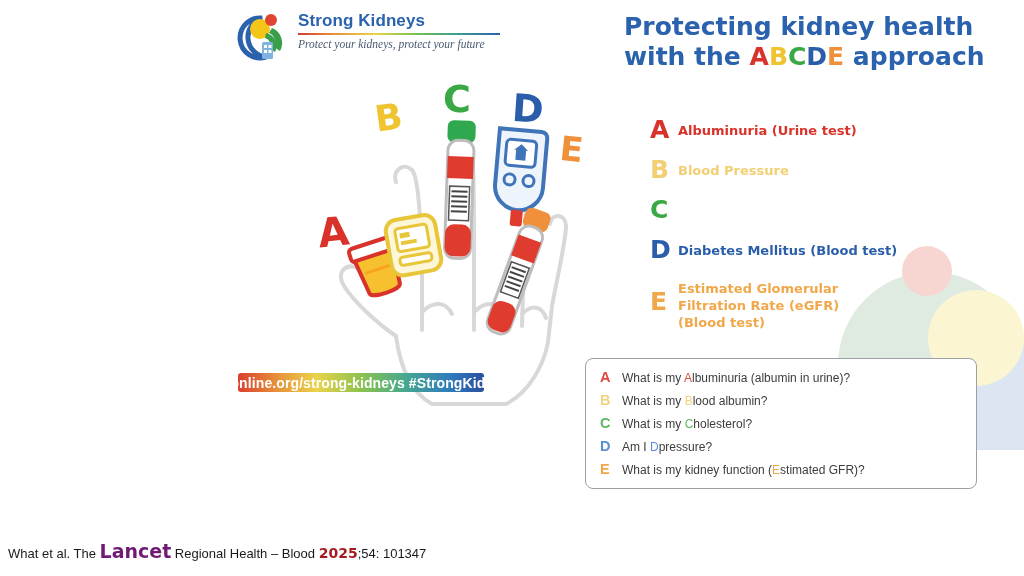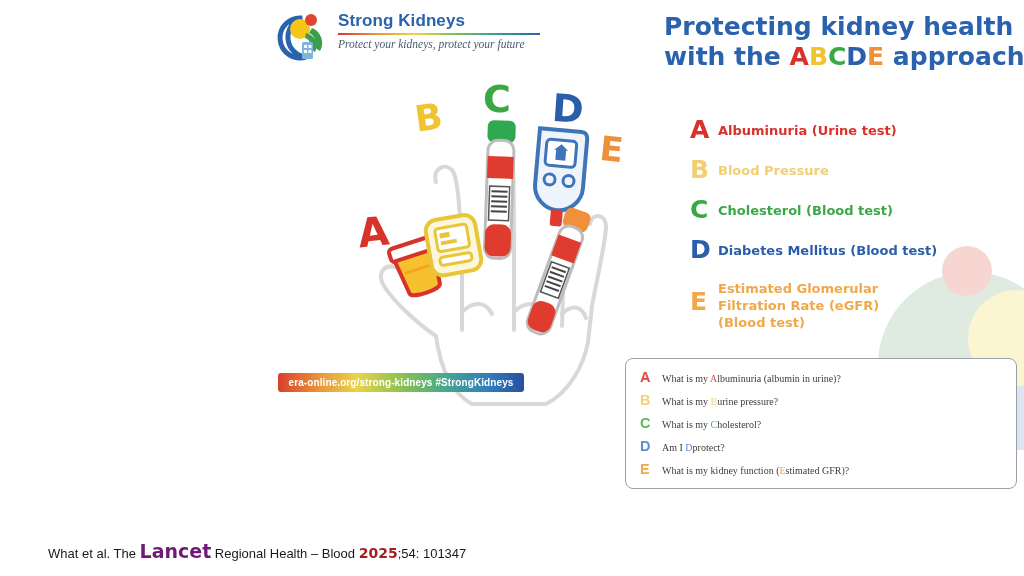--- a/index.html
+++ b/index.html
@@ -2,21 +2,21 @@
 <html><head>
 <meta charset="utf-8">
 <style>
   * { box-sizing: border-box; margin: 0; padding: 0; }
   html, body {
     width: 1024px; height: 576px;
     background: #ffffff;
     font-family: "Liberation Sans", sans-serif;
     overflow: hidden;
   }
-  #slide { position: relative; width: 984px; height: 576px; background: #fff; margin-left: 40px; }
+  #slide { position: relative; width: 984px; height: 576px; background: #fff; }
 
   
   .deco { position: absolute; border-radius: 50%; }
   #deco-green  { left: 838px; top: 272px; width: 186px; height: 186px; background: #dfeae1; }
   #deco-pink   { left: 902px; top: 246px; width: 50px;  height: 50px;  background: #f7d6d2; }
   #deco-yellow { left: 928px; top: 290px; width: 96px;  height: 96px;  background: #fbf5d2; }
   #deco-blue   { position: absolute; left: 975px; top: 340px; width: 49px; height: 110px; background: #dce6f2; }
 
   
   #logo { position: absolute; left: 236px; top: 8px; width: 270px; height: 58px; }
@@ -47,21 +47,21 @@
   #fl-b { left: 375px; top: 100px; font-size: 36px; color: #f0c330; transform: rotate(-8deg); }
   #fl-c { left: 443px; top: 80px;  font-size: 38px; color: #39a845; }
   #fl-d { left: 512px; top: 90px;  font-size: 38px; color: #2a5eaa; transform: rotate(4deg); }
   #fl-e { left: 560px; top: 132px; font-size: 34px; color: #f0903a; transform: rotate(6deg); }
 
   
   #url-banner {
     position: absolute; left: 238px; top: 373px; width: 246px; height: 19px;
     border-radius: 3px;
     background: linear-gradient(to right,#d93f2d 0%,#e8913a 16%,#ead34a 32%,#8cc24f 50%,#46a88e 68%,#2f7cbe 86%,#2a4f9e 100%);
-    color: #ffffff; font-size: 10px; font-weight: bold;
+    color: #ffffff; font-size: 14px; font-weight: bold;
     display: flex; align-items: center; justify-content: center;
     letter-spacing: .1px; white-space: nowrap;
   }
 
   
   #heading {
     position: absolute; left: 624px; top: 12px; width: 370px;
     font-family: "DejaVu Sans", sans-serif;
     font-size: 25px; font-weight: bold; color: #2a62ad; line-height: 30px;
   }
@@ -99,22 +99,22 @@
     border: 1.4px solid #9aa0a6; border-radius: 8px; background: #ffffff;
     padding: 10px 14px 8px 14px;
   }
   .q-row { display: flex; align-items: baseline; height: 23px; }
   .q-letter {
     width: 22px; flex: 0 0 22px;
     font-size: 14.5px; font-weight: bold;
     font-family: "Liberation Sans", sans-serif;
   }
   .q-text {
-    font-size: 10px; color: #3c3c3c;
-    font-family: Liberation Serif, serif;
+    font-size: 12px; color: #3c3c3c;
+    font-family: Liberation Sans, sans-serif;
     text-align: center;
   }
   .qa { color: #e04a3f; } .qb { color: #f3d37a; }
   .qc { color: #5cb860; } .qd { color: #5b8fd4; } .qe { color: #f0a84a; }
 
   
   #citation {
     position: absolute; left: 8px; top: 540px;
     font-family: "Liberation Sans", sans-serif;
     font-size: 13px; color: #1a1a1a; white-space: nowrap;
@@ -255,48 +255,47 @@
     <div class="legend-row" id="lg-a">
       <span class="legend-letter c-a">A</span>
       <span class="legend-text c-a">Albuminuria (Urine test)</span>
     </div>
     <div class="legend-row" id="lg-b">
       <span class="legend-letter c-b">B</span>
       <span class="legend-text c-b">Blood Pressure</span>
     </div>
     <div class="legend-row" id="lg-c">
       <span class="legend-letter c-c">C</span>
-      <span class="legend-text c-c">Cholesterol (Blood test)</span>
     </div>
     <div class="legend-row" id="lg-d">
       <span class="legend-letter c-d">D</span>
       <span class="legend-text c-d">Diabetes Mellitus (Blood test)</span>
     </div>
     <div class="legend-row" id="lg-e">
       <span class="legend-letter c-e" style="padding-top:14px">E</span>
       <span class="legend-text c-e" style="width:175px">Estimated Glomerular Filtration Rate (eGFR) (Blood test)</span>
     </div>
   </div>
 
   <div id="qbox">
     <div class="q-row">
       <span class="q-letter qa">A</span>
       <span class="q-text"><span>What is my </span><span class="qa">A</span><span>lbuminuria (albumin in urine)?</span></span>
     </div>
     <div class="q-row">
       <span class="q-letter qb">B</span>
-      <span class="q-text"><span>What is my </span><span class="qb">B</span><span>urine pressure?</span></span>
+      <span class="q-text"><span>What is my </span><span class="qb">B</span><span>lood albumin?</span></span>
     </div>
     <div class="q-row">
       <span class="q-letter qc">C</span>
       <span class="q-text"><span>What is my </span><span class="qc">C</span><span>holesterol?</span></span>
     </div>
     <div class="q-row">
       <span class="q-letter qd">D</span>
-      <span class="q-text"><span>Am I </span><span class="qd">D</span><span>protect?</span></span>
+      <span class="q-text"><span>Am I </span><span class="qd">D</span><span>pressure?</span></span>
     </div>
     <div class="q-row">
       <span class="q-letter qe">E</span>
       <span class="q-text"><span>What is my kidney function (</span><span class="qe">E</span><span>stimated GFR)?</span></span>
     </div>
   </div>
 
   <div id="citation">
     <span>What et al. The </span><span class="lancet">Lancet</span><span> Regional Health – Blood </span><span class="year">2025</span><span>;54: 101347</span>
   </div>

